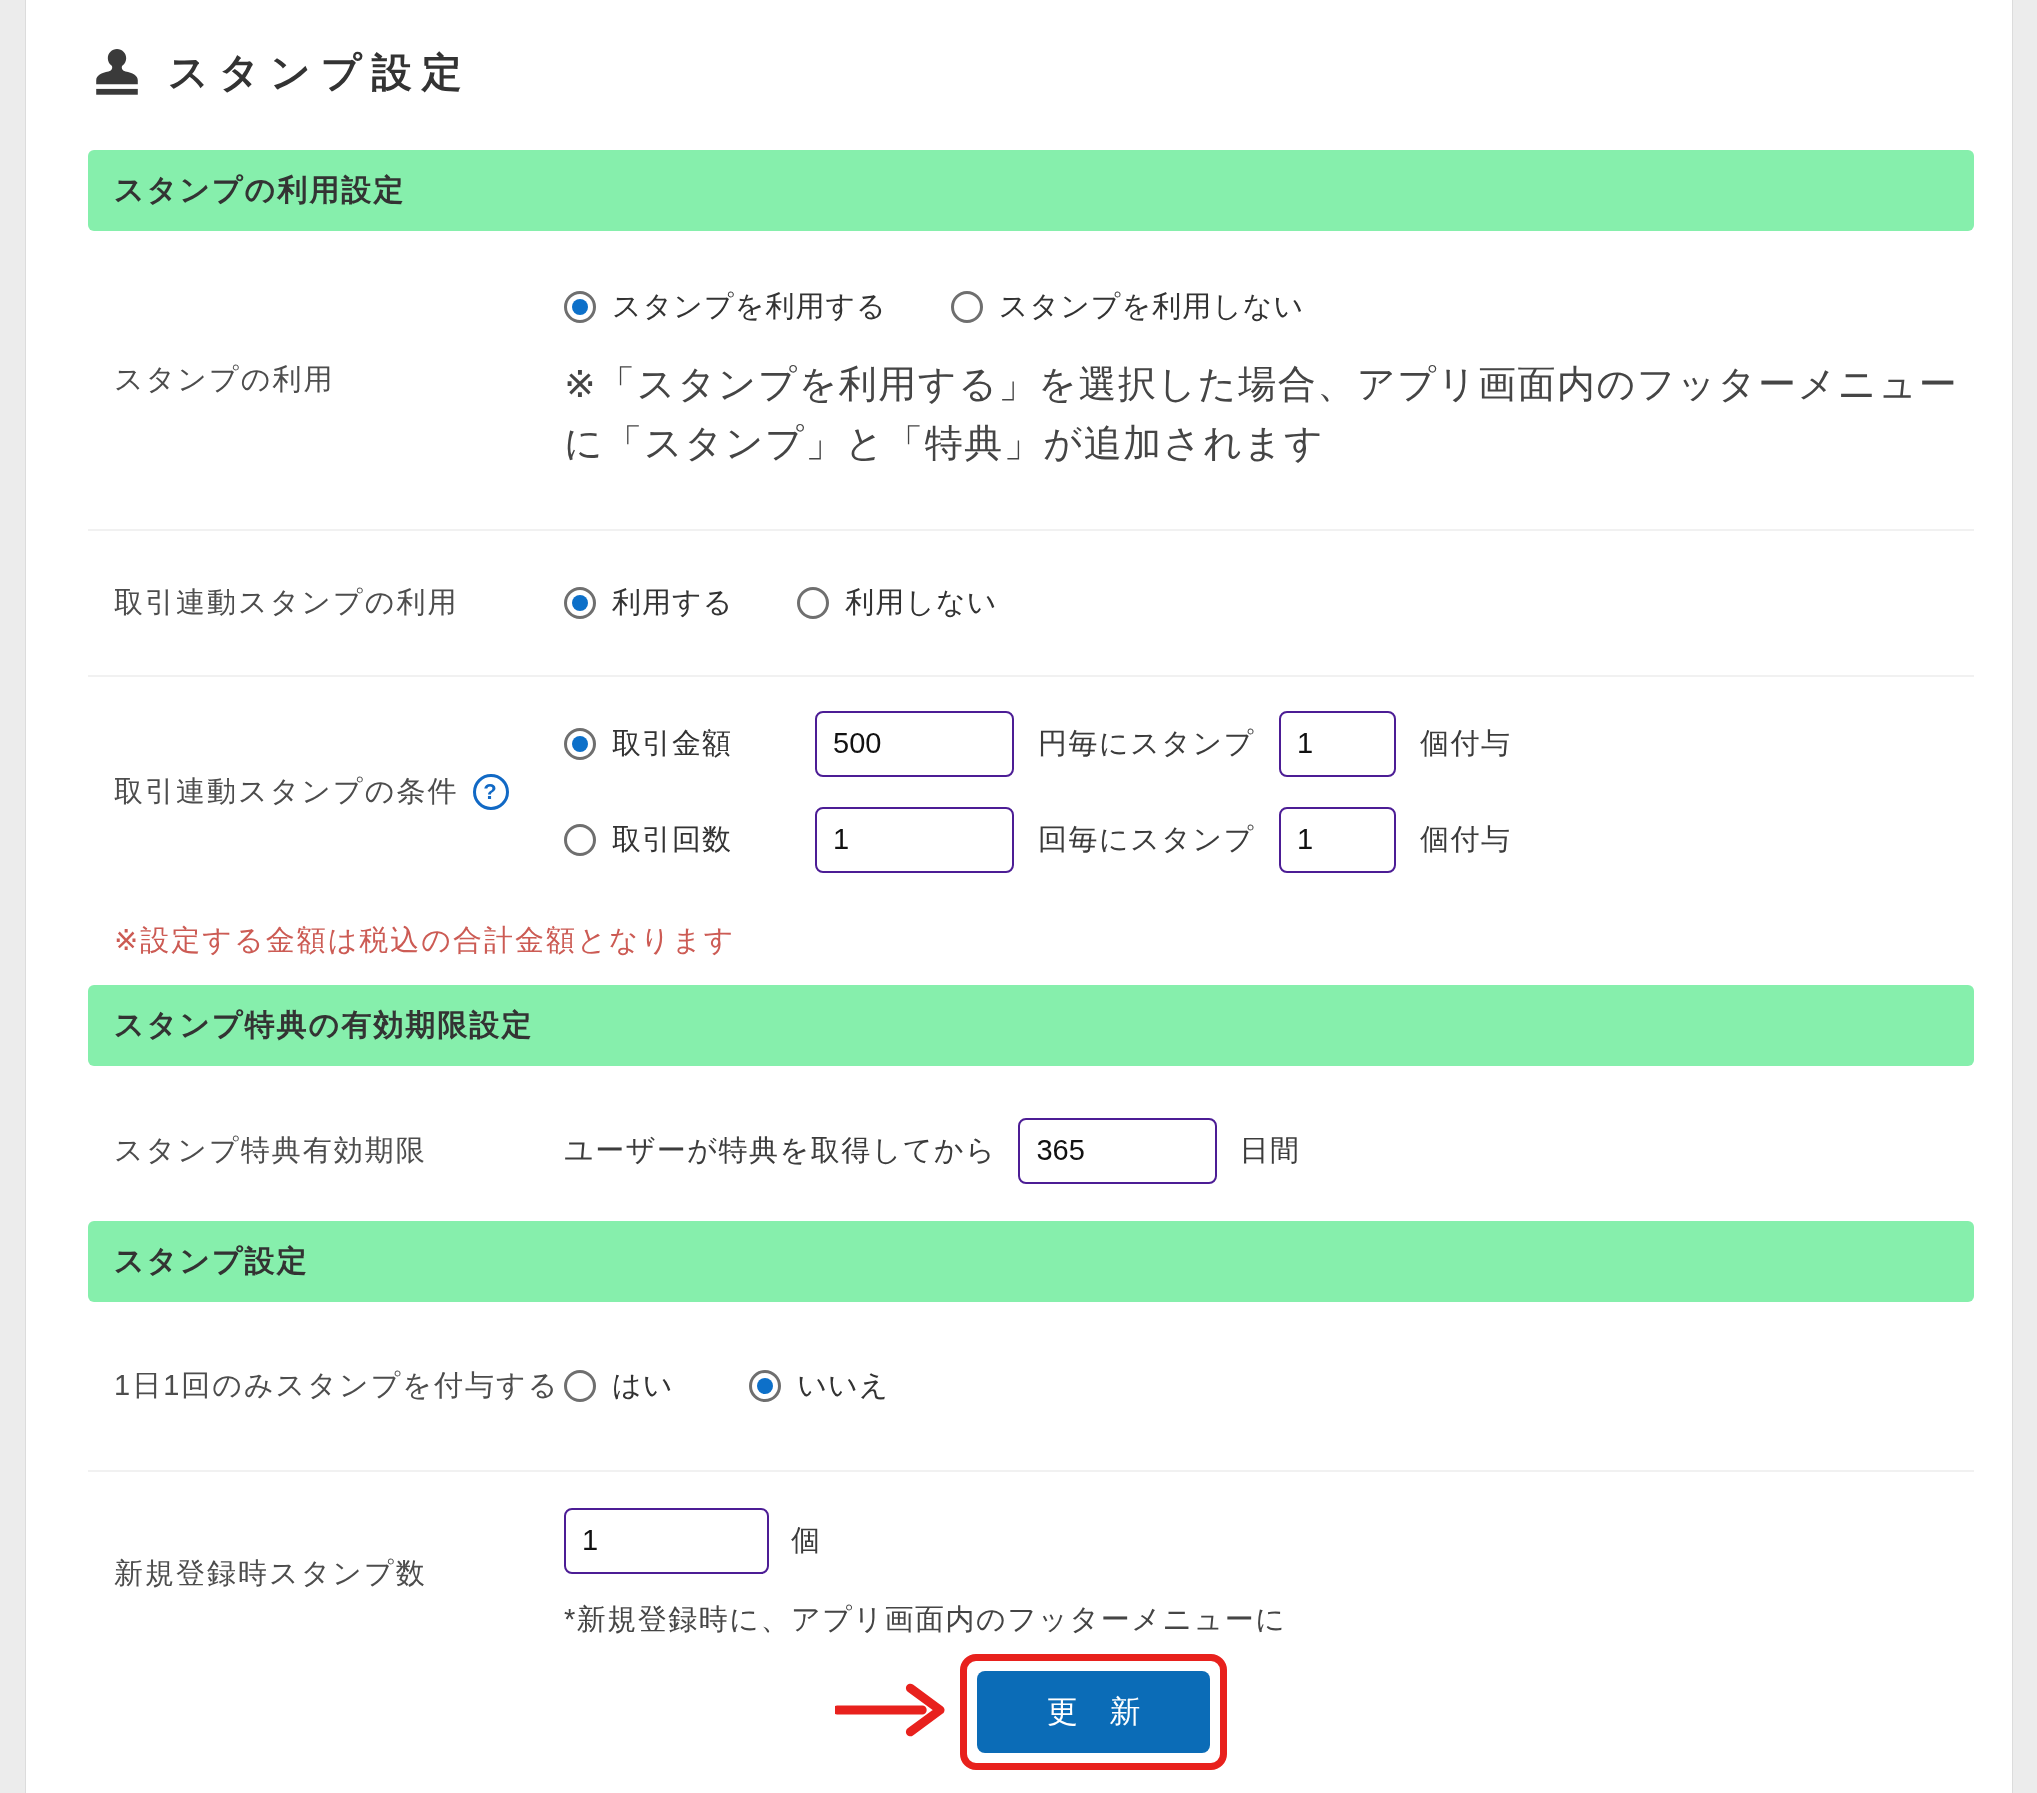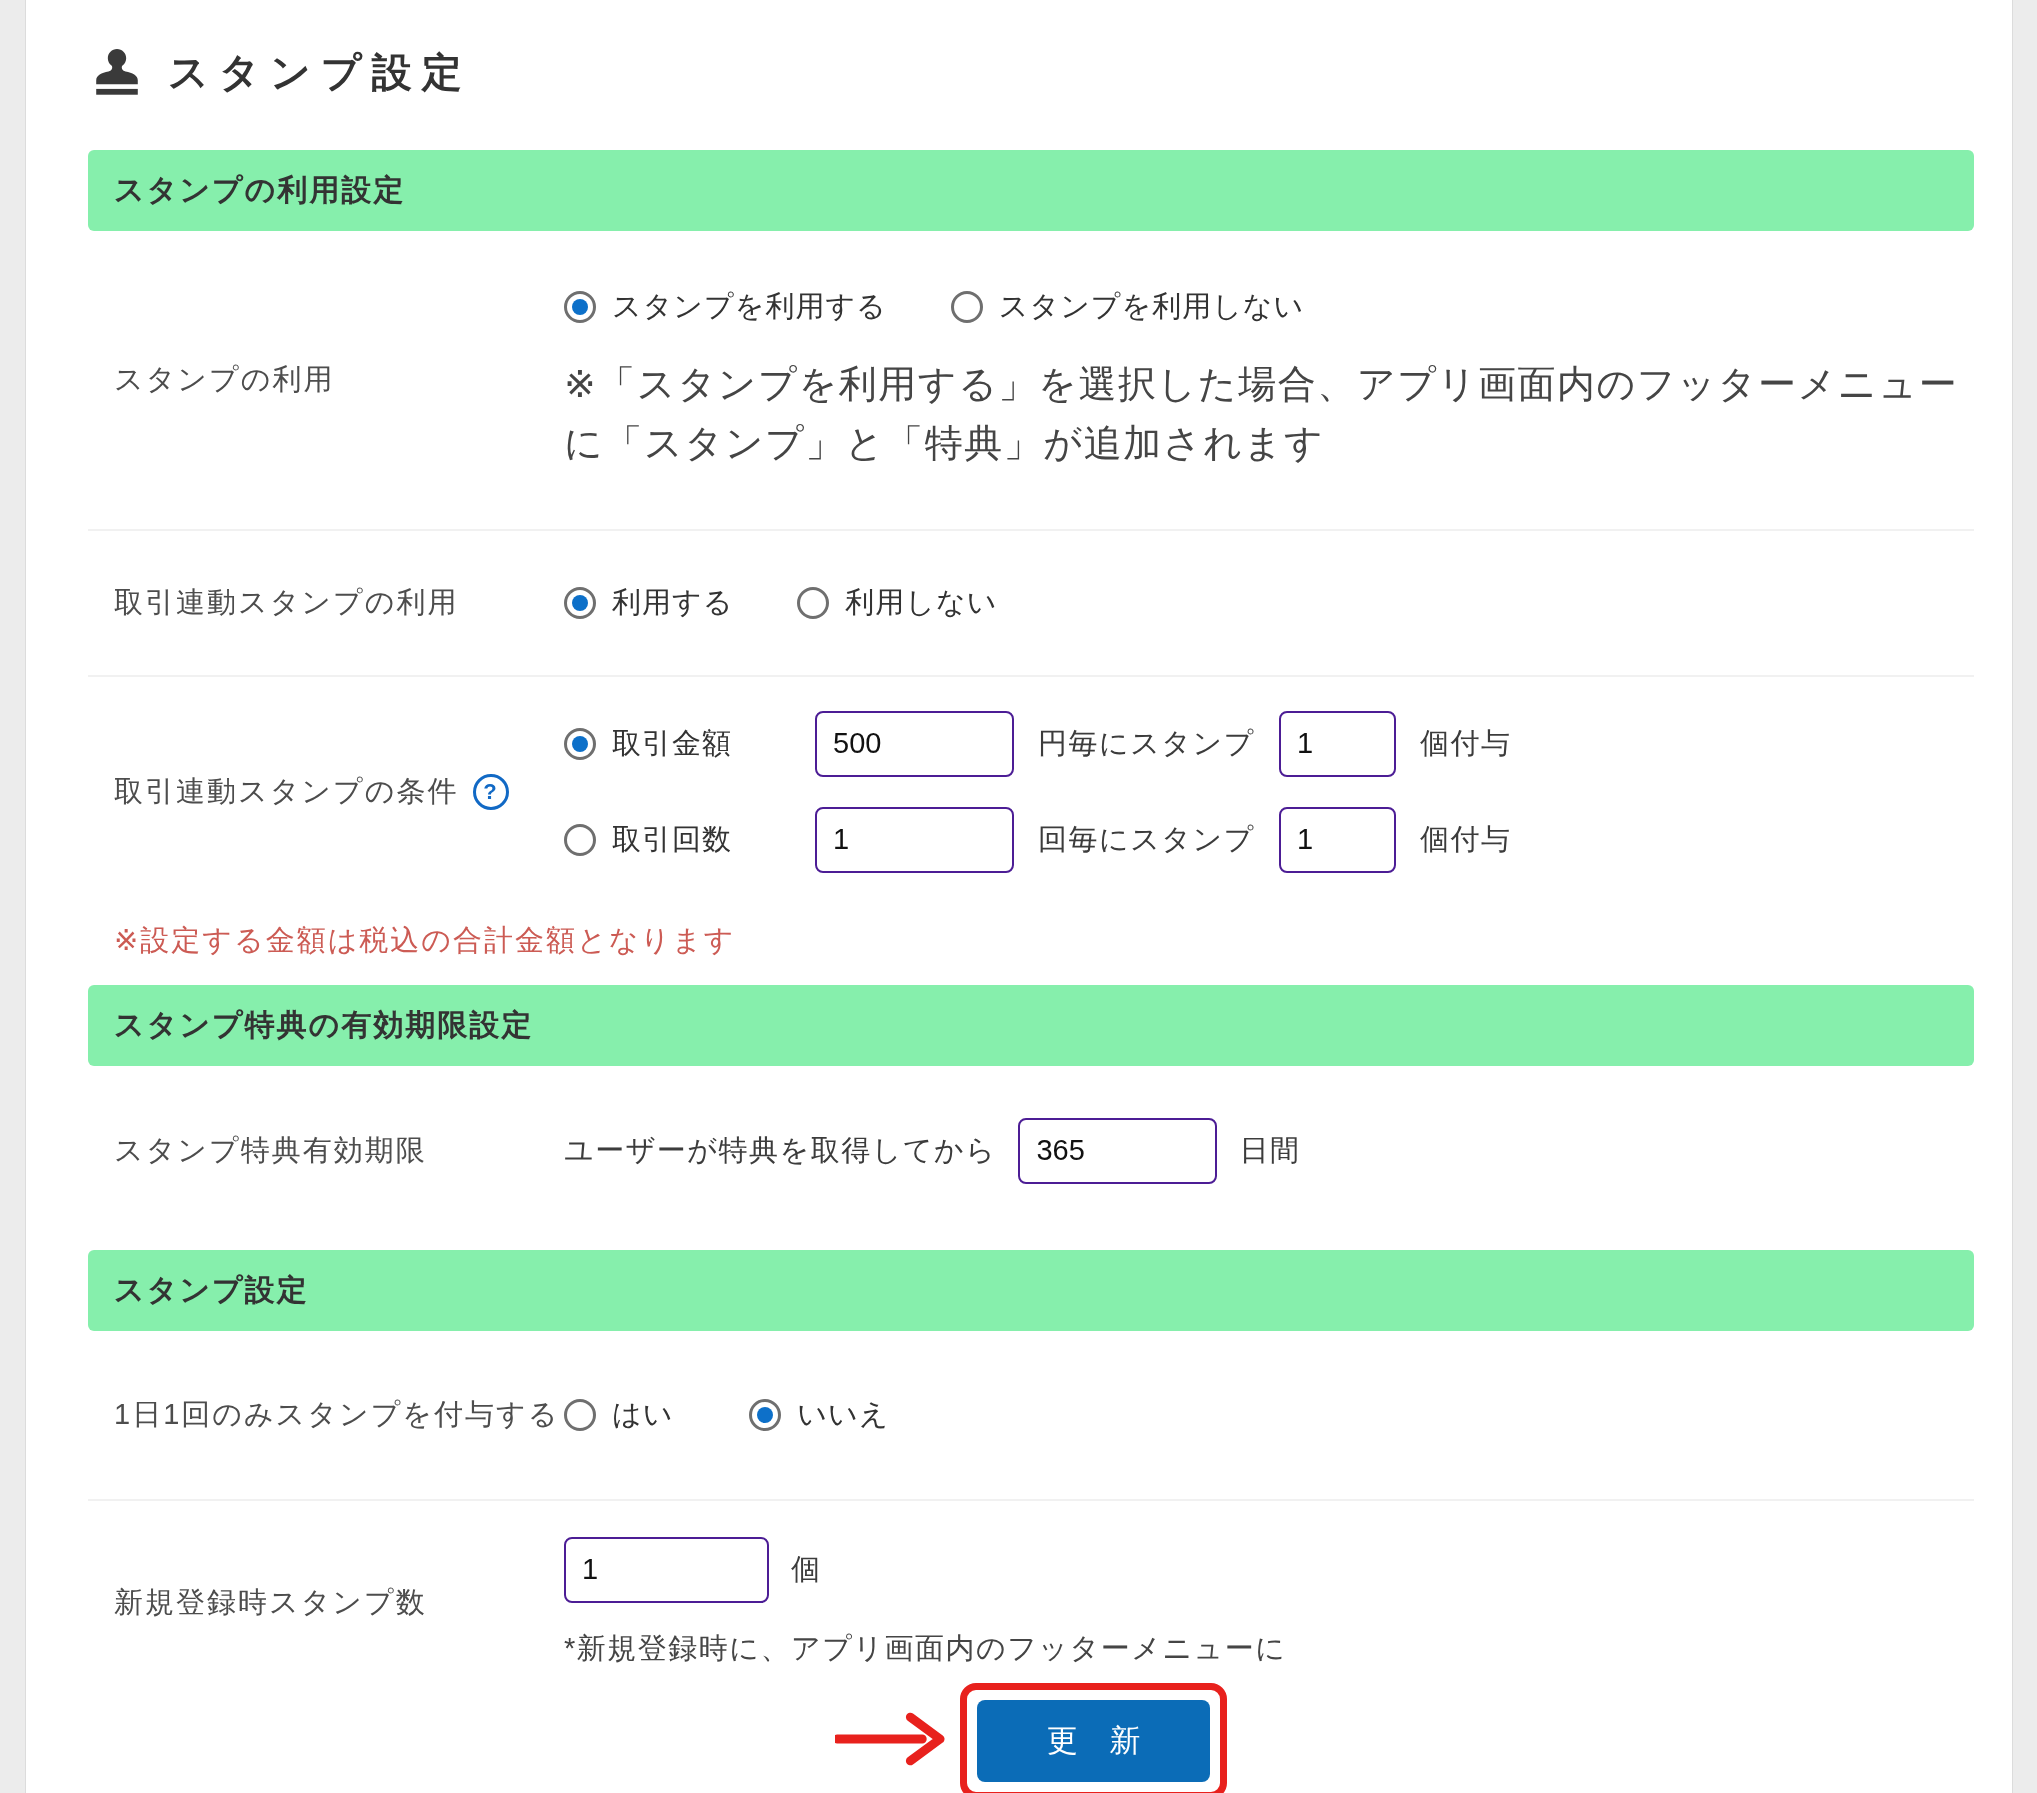--- a/index.html
+++ b/index.html
@@ -43,21 +43,21 @@
   }
   .divided { border-bottom:2px solid #f1f1f1; }
   .form-label {
     width:450px; flex-shrink:0;
     font-size:29px; color:#4d4d4d; letter-spacing:2px;
     display:flex; align-items:center; gap:14px;
   }
   .row-stamp-use   { padding-top:56px; padding-bottom:56px; }
   .row-trans-use   { padding-top:52px; padding-bottom:52px; }
   .row-condition   { padding-top:34px; padding-bottom:34px; }
-  .row-expiry      { padding-top:52px; padding-bottom:66px; }
+  .row-expiry      { padding-top:52px; padding-bottom:37px; }
   .row-once        { padding-top:64px; padding-bottom:64px; }
   .row-initial     { padding-top:36px; padding-bottom:4px; }
   .form-control { flex:1; }
   
   .radio-group { display:flex; align-items:flex-end; gap:64px; }
   .radio-option {
     display:inline-flex; align-items:center; gap:16px;
     font-size:29px; color:#333; letter-spacing:1px; cursor:pointer;
   }
   .radio {

